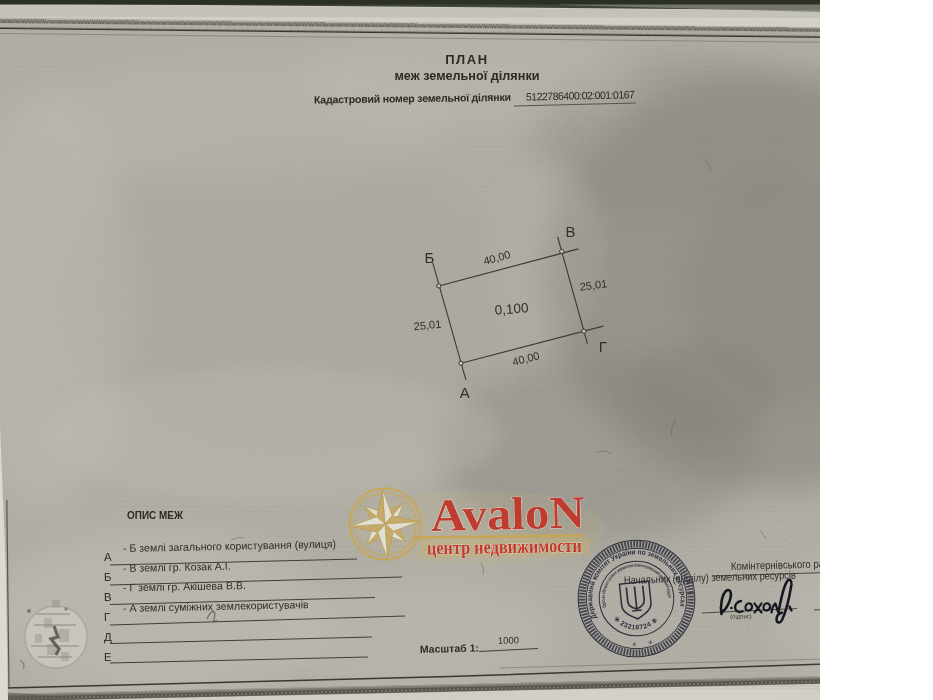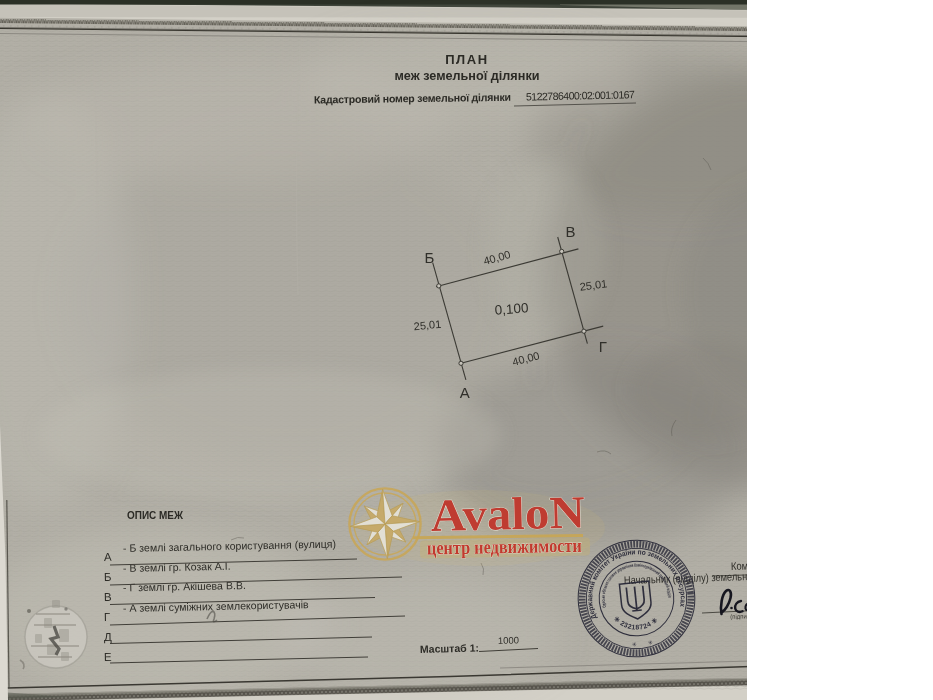--- a/index.html
+++ b/index.html
@@ -1,15 +1,15 @@
 <!DOCTYPE html>
 <html><head><meta charset="utf-8">
 <style>
 html,body{margin:0;padding:0}
-#c{position:relative;width:747px;height:700px;overflow:hidden;background:#0369a1}
+#c{position:relative;width:820px;height:700px;overflow:hidden;background:#0369a1}
 svg{display:block;filter:blur(0.35px)}
 </style></head>
 <body>
 <div id="c">
 <svg width="933" height="700" viewBox="0 0 933 700" font-family="Liberation Sans">
 <defs>
 <pattern id="tex" width="9" height="5" patternUnits="userSpaceOnUse">
   <path d="M0,1.2 q2.2,-1 4.5,0 t4.5,0" stroke="#a5a299" stroke-width="0.75" fill="none" opacity="0.65"></path>
   <path d="M0,3.7 q2.2,1 4.5,0 t4.5,0" stroke="#aaa79e" stroke-width="0.65" fill="none" opacity="0.5"></path>
 </pattern>

